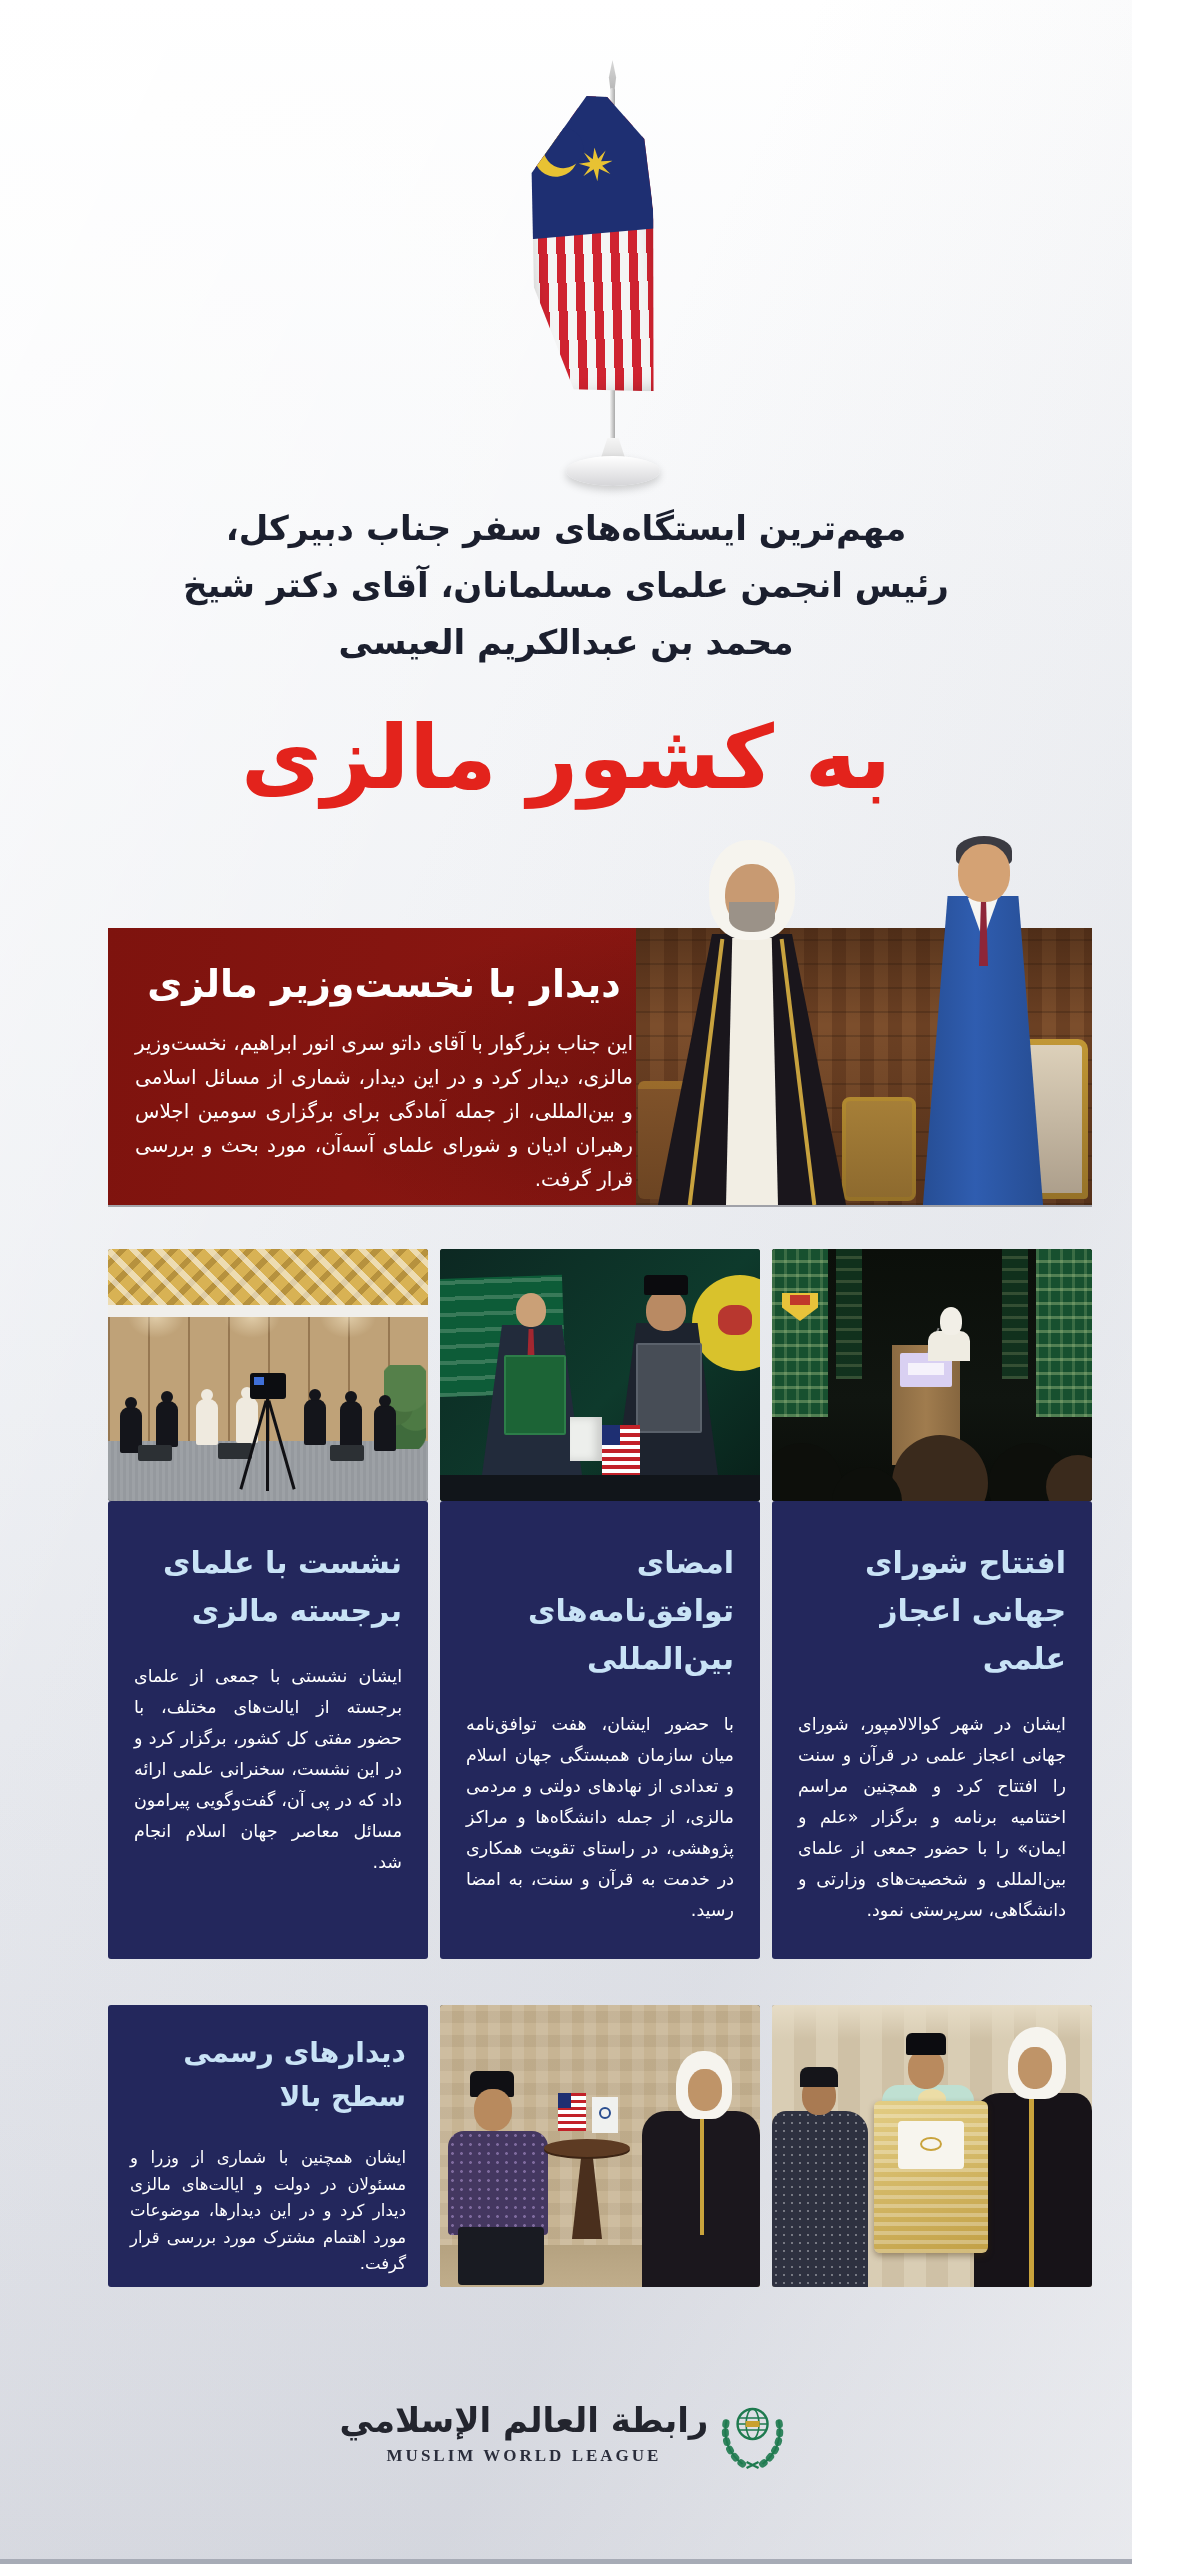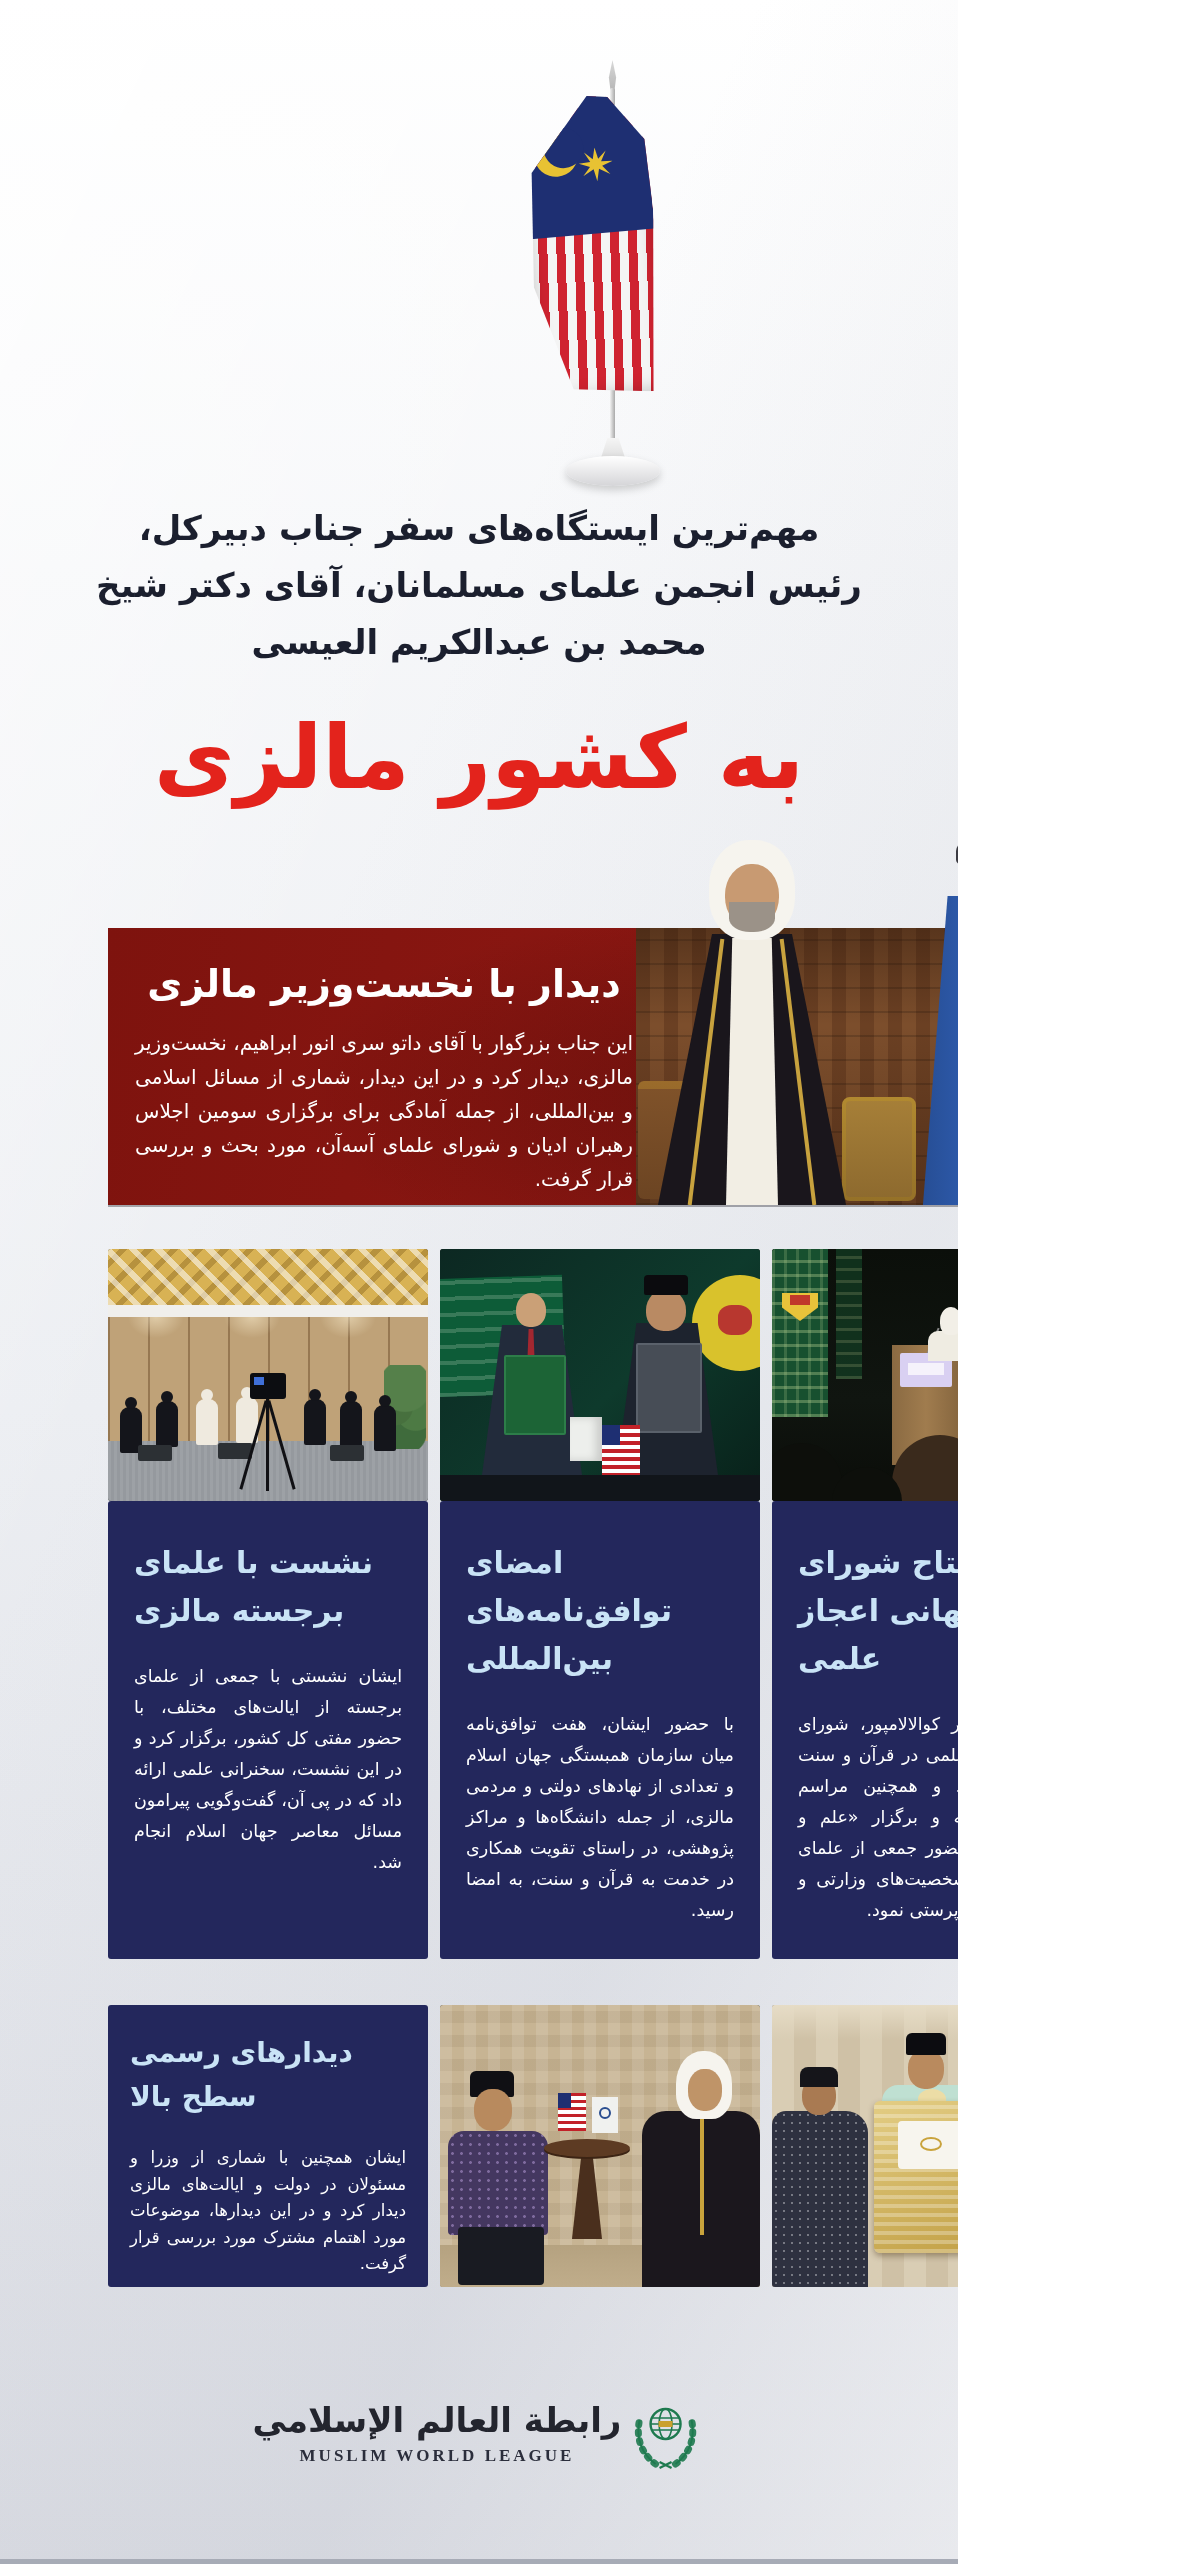--- a/index.html
+++ b/index.html
@@ -1,17 +1,17 @@
 <!DOCTYPE html>
 <html lang="fa" style="--accent_red: #e3231c; --banner_red: #8c1712; --card_navy: #23275c; --card_title_blue: #c9e3f6; --wreath_green: #1e7a4f; --headline_dark: #1b1f2e;"><head>
 <meta charset="utf-8">
 <style>
   html,body{margin:0;padding:0;}
   body{width:1200px;height:2564px;font-family:"DejaVu Sans",sans-serif;-webkit-font-smoothing:antialiased;}
-  .page{position:relative;width:958px;height:2564px;overflow:hidden;
+  .page{position:relative;width:1132px;height:2564px;overflow:hidden;
         background:linear-gradient(180deg,#ffffff 0%,#f6f7f9 22%,#eceef2 55%,#e0e2e8 85%,#d9dbe2 100%);}
   .page::before{content:"";position:absolute;inset:0;
         background:linear-gradient(115deg,rgba(255,255,255,.65) 0%,rgba(255,255,255,0) 35%,rgba(190,194,204,.18) 70%,rgba(255,255,255,.4) 100%);
         pointer-events:none;}
   .bottom-strip{position:absolute;left:0;bottom:0;width:100%;height:5px;background:#a7abb6;}
 
   
   .flag-wrap{position:absolute;left:500px;top:52px;width:230px;height:420px;}
   .flag-pole{position:absolute;left:110px;top:36px;width:5px;height:378px;
         background:linear-gradient(90deg,#f2f2f2,#c9c9c9 55%,#a9a9a9);border-radius:2px;}
@@ -73,21 +73,21 @@
         background:linear-gradient(90deg,#24498c,#2f5db0 45%,#24498c);clip-path:polygon(27% 0,73% 0,89% 100%,11% 100%);}
   .pm-shirt{position:absolute;left:80px;top:62px;width:30px;height:42px;background:#f5f5f2;clip-path:polygon(0 0,100% 0,50% 100%);}
   .pm-tie{position:absolute;left:91px;top:64px;width:9px;height:66px;background:#8e2638;clip-path:polygon(22% 0,78% 0,100% 100%,0 100%);}
 
   
   .cards-row{position:absolute;left:108px;top:1249px;width:984px;display:flex;direction:rtl;gap:12px;}
   .col{width:320px;}
   .photo{position:relative;width:320px;height:252px;overflow:hidden;border-radius:3px;background:#222;}
   .card{width:320px;height:458px;background:var(--card_navy);border-radius:3px;box-sizing:border-box;
         padding:38px 26px 0;direction:rtl;}
-  .card-title{color:var(--card_title_blue);font-size:30px;line-height:48px;font-weight:bold;text-align:left;}
+  .card-title{color:var(--card_title_blue);font-size:30px;line-height:48px;font-weight:bold;text-align:right;}
   .card-body{color:#fff;font-size:17.5px;line-height:31px;text-align:justify;margin-top:26px;}
   .bottom-row{position:absolute;left:108px;top:2005px;width:984px;display:flex;direction:rtl;gap:12px;}
   .photo-lg{position:relative;width:320px;height:282px;overflow:hidden;border-radius:3px;background:#222;}
   .card-sm{width:320px;height:282px;background:var(--card_navy);border-radius:3px;box-sizing:border-box;
         padding:26px 22px 0;direction:rtl;}
   .card-sm .card-title{font-size:28px;line-height:44px;}
   .card-sm .card-body{font-size:16.5px;line-height:26.5px;margin-top:26px;}
 
   
   .sc-ceiling{position:absolute;left:0;top:0;width:100%;height:56px;background:

